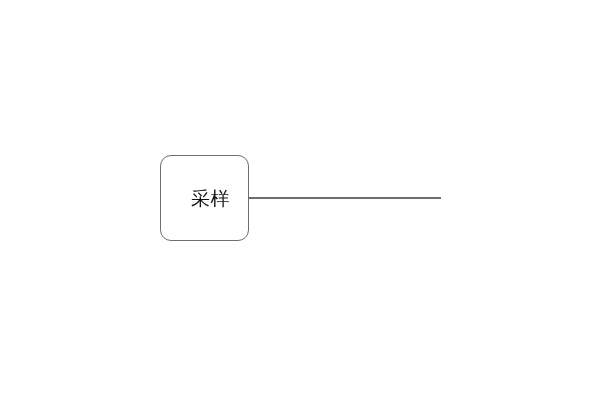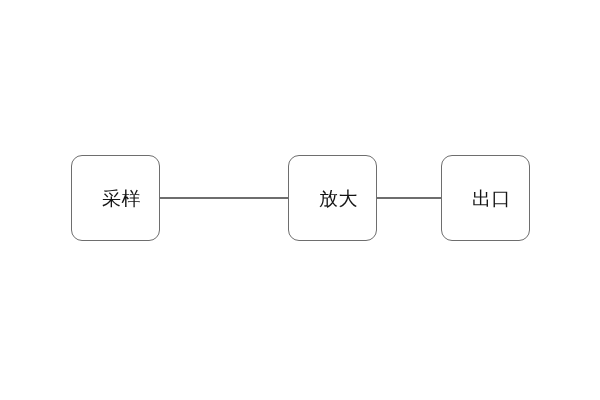--- a/index.html
+++ b/index.html
@@ -75,25 +75,19 @@
 
     <div class="node">
       <span class="node-label">采样</span>
     </div>
 
     <div class="connector"></div>
 
 
     <div class="connector"></div>
 
-    <div class="node">
-      <span class="node-label">放大</span>
-    </div>
 
     <div class="connector"></div>
 
-    <div class="node">
-      <span class="node-label">出口</span>
-    </div>
 
   </div>
 
 </div>
 
 </body></html>

